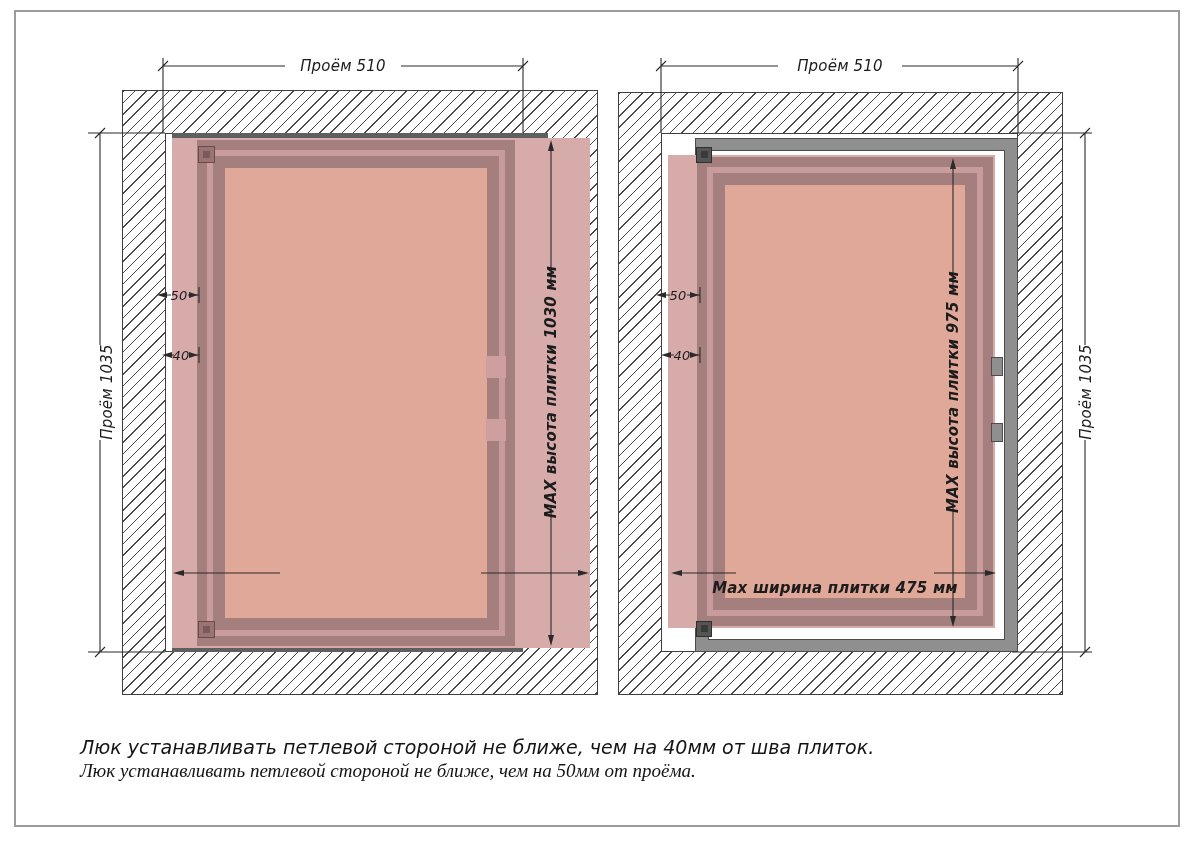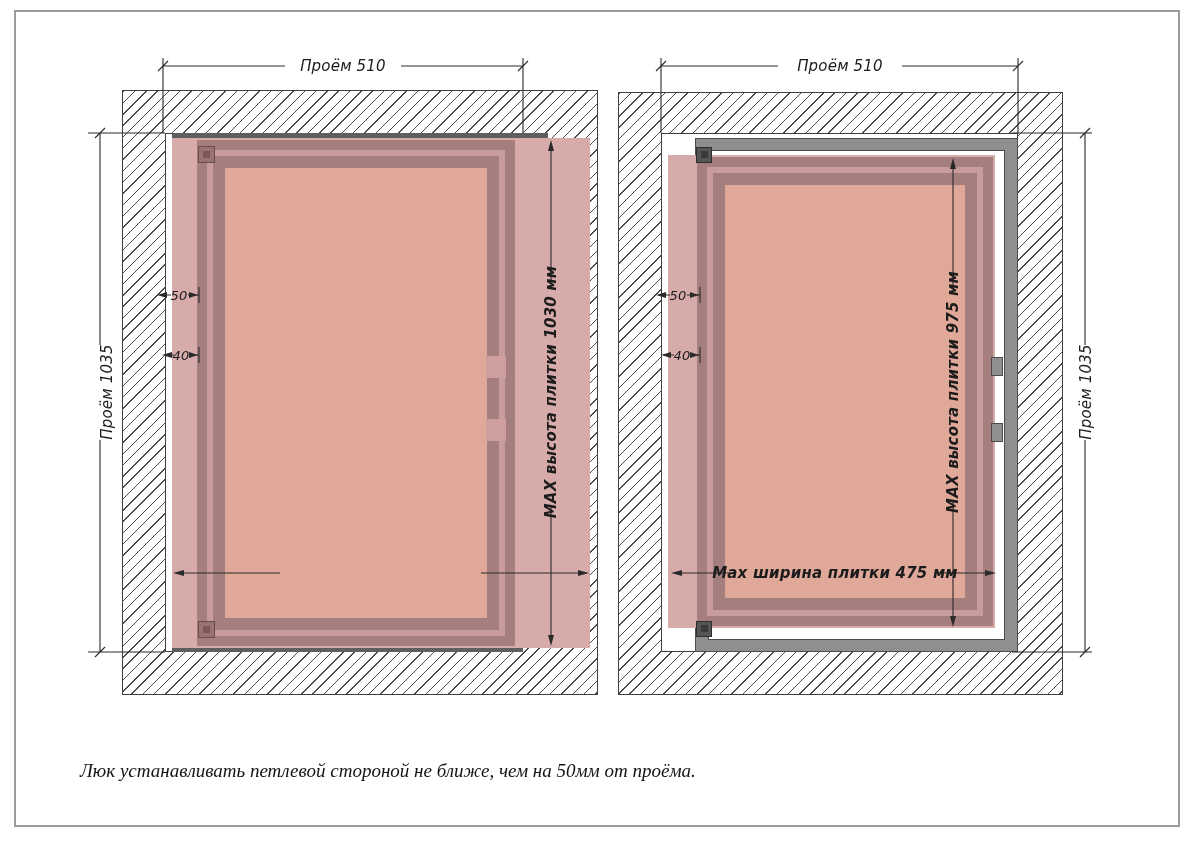--- a/index.html
+++ b/index.html
@@ -144,19 +144,20 @@
 
   <div class="hlabel dim-label" style="left:343px;top:66px;">Проём 510</div>
   <div class="vlabel dim-label" style="left:107px;top:392px;">Проём 1035</div>
   <div class="vlabel dim-label bold" style="left:551px;top:392px;">MAX высота плитки 1030 мм</div>
   <div class="hlabel dim-label small" style="left:179px;top:295px;">50</div>
   <div class="hlabel dim-label small" style="left:181px;top:355px;">40</div>
 
   <div class="hlabel dim-label" style="left:840px;top:66px;">Проём 510</div>
   <div class="vlabel dim-label" style="left:1086px;top:392px;">Проём 1035</div>
   <div class="vlabel dim-label bold" style="left:953px;top:392px;">MAX высота плитки 975 мм</div>
-  <div class="hlabel dim-label bold" style="left:835px;top:573px;">Max ширина плитки 475 мм</div>
+  <div class="hlabel dim-label bold" style="left:835px;top:588px;">Max ширина плитки 475 мм</div>
   <div class="hlabel dim-label small" style="left:678px;top:295px;">50</div>
   <div class="hlabel dim-label small" style="left:682px;top:355px;">40</div>
 
+  <div class="note" style="left:80px;top:736px;">Люк устанавливать петлевой стороной не ближе, чем на 40мм от шва плиток.</div>
   <div class="note" style="left:80px;top:760px;font-family:Liberation Serif, serif;">Люк устанавливать петлевой стороной не ближе, чем на 50мм от проёма.</div>
 
 </div>
 
 </body></html>

